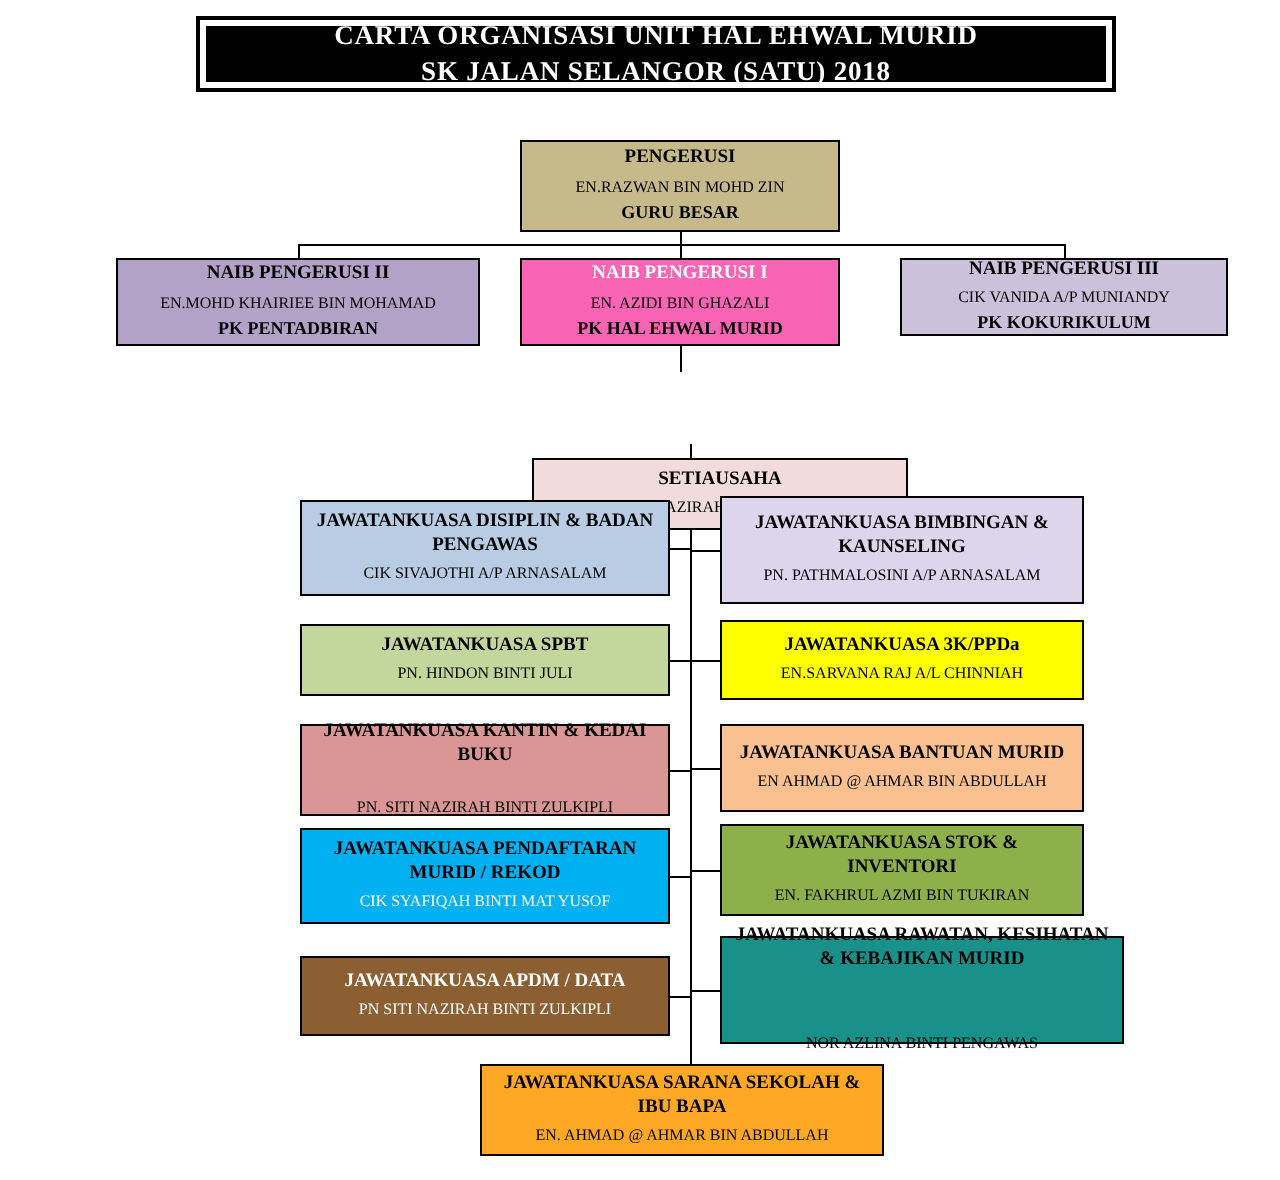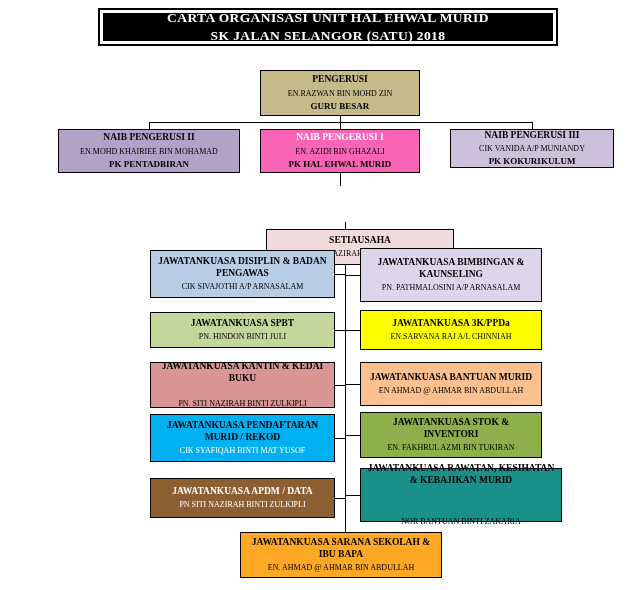--- a/index.html
+++ b/index.html
@@ -155,21 +155,21 @@
     <div class="n">EN AHMAD @ AHMAR BIN ABDULLAH</div>
   </div>
 
   <div class="node" style="left: 360px; top: 412px; width: 182px; height: 46px; background: rgb(141, 176, 75);">
     <div class="t">JAWATANKUASA STOK &amp; INVENTORI</div>
     <div class="n">EN. FAKHRUL AZMI BIN TUKIRAN</div>
   </div>
 
   <div class="node" style="left: 360px; top: 468px; width: 202px; height: 54px; background: rgb(26, 144, 139); gap: 28px;">
     <div class="t">JAWATANKUASA RAWATAN, KESIHATAN &amp; KEBAJIKAN MURID</div>
-    <div class="n">NOR BANTUAN BINTI ZAKARIA</div>
+    <div class="n">NOR AZLINA BINTI PENGAWAS</div>
   </div>
 
   <div class="node" style="left: 240px; top: 532px; width: 202px; height: 46px; background: rgb(255, 168, 38);">
     <div class="t">JAWATANKUASA SARANA SEKOLAH &amp; IBU BAPA</div>
     <div class="n">EN. AHMAD  @ AHMAR  BIN ABDULLAH</div>
   </div>
 
 </div>
 
 </body></html>

